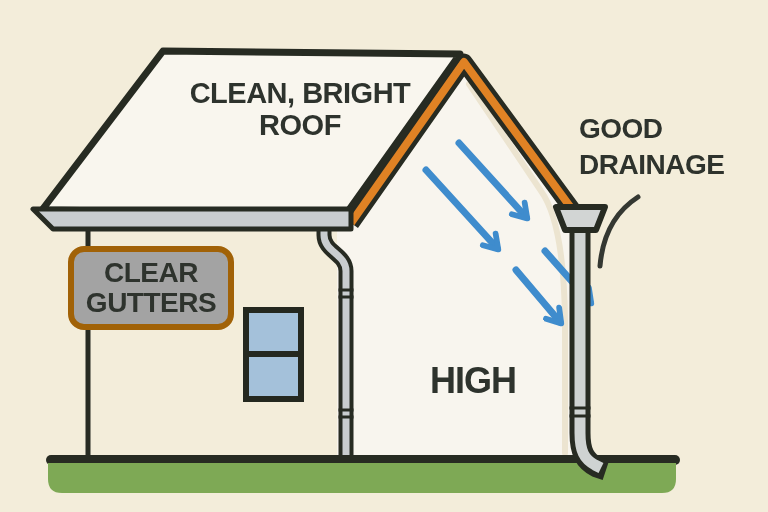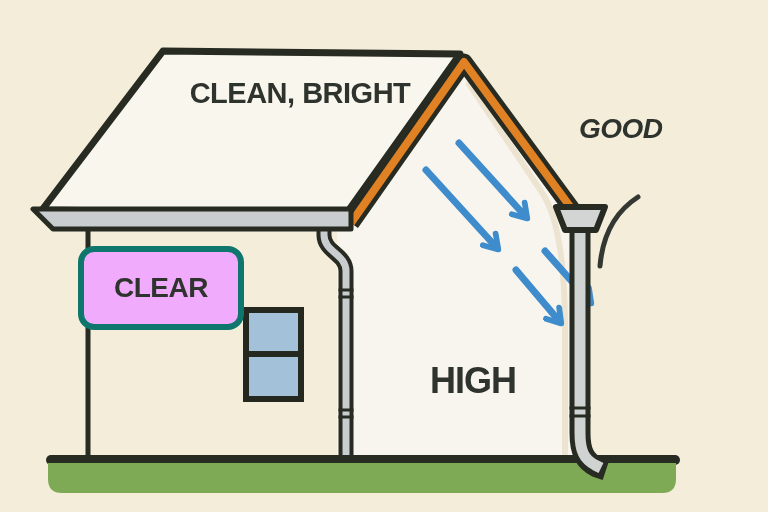--- a/index.html
+++ b/index.html
@@ -18,31 +18,30 @@
   }
   .lbl-roof{
     left:183px;top:56px;width:234px;
     font-size:29px;line-height:32px;letter-spacing:-0.5px;
     text-align:center;
   }
   .lbl-drainage{
     left:579px;top:90px;width:180px;
     font-size:28px;line-height:36px;letter-spacing:-0.5px;
     text-align:left;
-    font-style:italic;
   }
   .lbl-reflect{
     left:356px;top:343px;width:234px;
     font-size:36px;line-height:33px;letter-spacing:-1px;
     text-align:center;
   }
   .sign{
-    position:absolute;left:78px;top:225px;width:154px;height:72px;
-    background:#f0abfc;
-    border:6px solid #0f766e;
+    position:absolute;left:68px;top:225px;width:154px;height:72px;
+    background:#a3a3a3;
+    border:6px solid #a16207;
     border-radius:16px;
     display:flex;flex-direction:column;align-items:center;justify-content:center;
   }
   .sign .line{
     font-size:28px;line-height:30px;font-weight:bold;color:#2e332d;
     letter-spacing:-0.5px;
   }
 </style>
 </head>
 <body>
@@ -94,23 +93,24 @@
 
     <path d="M580,206 L580,412 C580,431 585,440 597,446 L606,449" fill="none" stroke="#272b22" stroke-width="21"></path>
     <path d="M580,204 L580,412 C580,430 584,438 595,444 L601,447" fill="none" stroke="#cfd3d2" stroke-width="11"></path>
     <path d="M556,186 L605,186 L596,209 L565,209 Z" fill="#d2d5d4" stroke="#272b22" stroke-width="6" stroke-linejoin="round"></path>
     <line x1="569.5" y1="387" x2="590.5" y2="387" stroke="#272b22" stroke-width="3"></line>
     <line x1="569.5" y1="395" x2="590.5" y2="395" stroke="#272b22" stroke-width="3"></line>
 
     <path d="M638,176 Q604,198 600,245" fill="none" stroke="#343832" stroke-width="5" stroke-linecap="round"></path>
   </svg>
 
-  <div class="lbl lbl-roof"><span>CLEAN, BRIGHT</span><br></div>
+  <div class="lbl lbl-roof"><span>CLEAN, BRIGHT</span><br><span>ROOF</span></div>
 
-  <div class="lbl lbl-drainage"><span>GOOD</span><br></div>
+  <div class="lbl lbl-drainage"><span>GOOD</span><br><span>DRAINAGE</span></div>
 
   <div class="lbl lbl-reflect"><span>HIGH</span><br></div>
 
   <div class="sign">
     <div class="line">CLEAR</div>
+    <div class="line">GUTTERS</div>
   </div>
 
 </div>
 
 </body></html>

